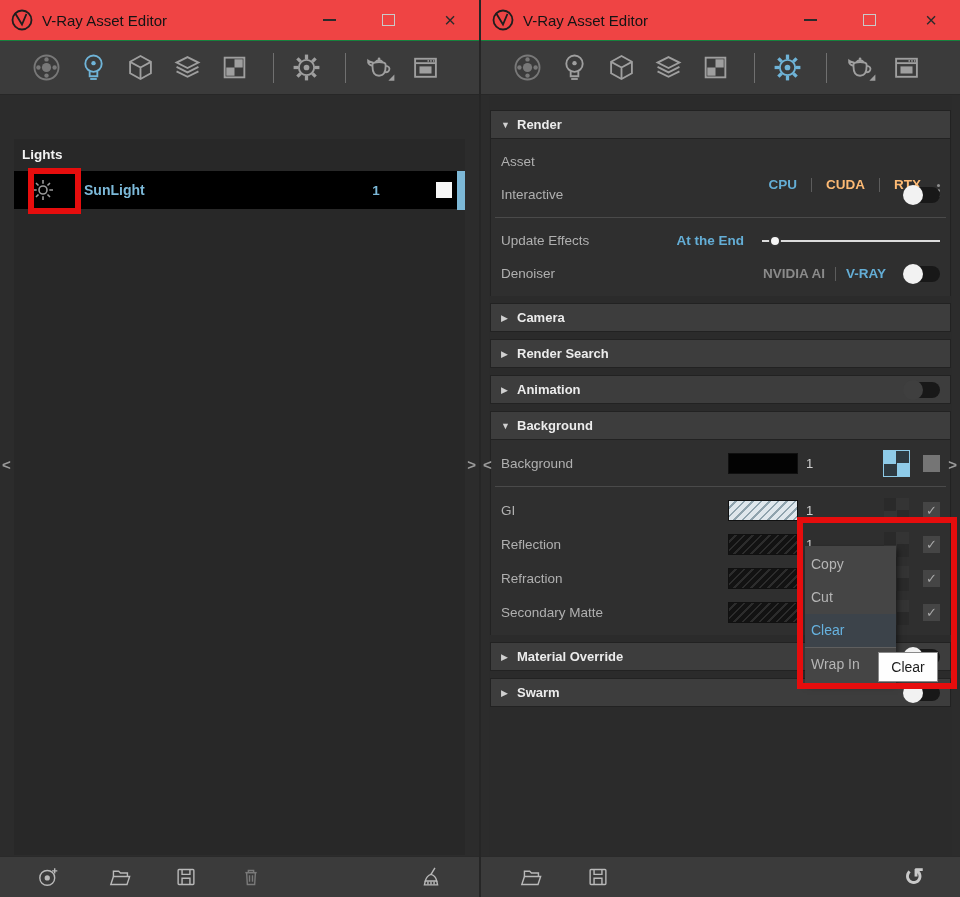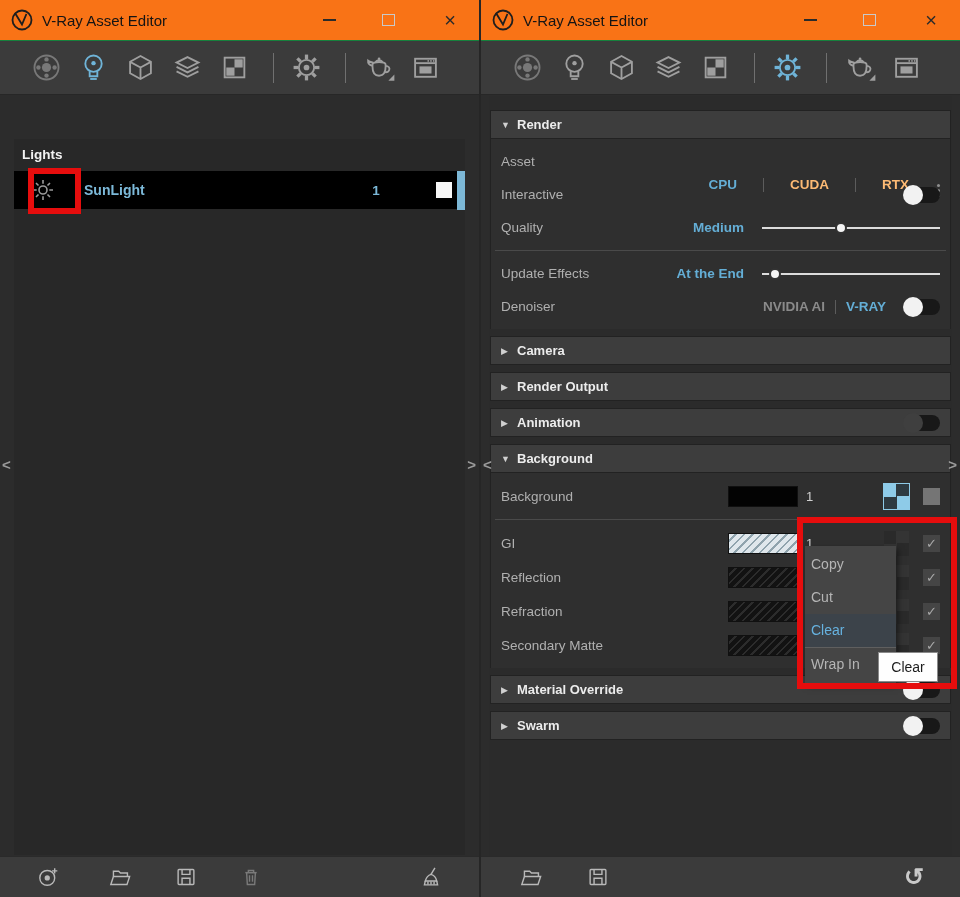--- a/index.html
+++ b/index.html
@@ -2,21 +2,21 @@
 <html><head>
 <meta charset="utf-8">
 <style>
   html,body{margin:0;padding:0;background:#1f1f1f;}
   #stage{position:relative;width:960px;height:897px;background:#262626;overflow:hidden;
          font-family:"Liberation Sans",sans-serif;-webkit-font-smoothing:antialiased;}
   .window{position:absolute;top:0;height:897px;width:479px;background:#2c2c2c;}
   #win-left{left:0;} #win-right{left:481px;}
 
   
-  .titlebar{position:absolute;top:0;left:0;right:0;height:40px;background:#f97316;
+  .titlebar{position:absolute;top:0;left:0;right:0;height:40px;background:#ef4444;
             display:flex;align-items:center;border-bottom:1px solid #15803d;}
   .logo{margin-left:10px;width:24px;height:24px;flex:0 0 auto;}
   .title{margin-left:8px;font-size:15px;color:#141414;}
   .wbtn{position:absolute;top:5px;width:30px;height:30px;display:flex;align-items:center;
         justify-content:center;cursor:default;}
   .wbtn.min{right:135px;} .wbtn.max{right:76px;} .wbtn.close{right:14px;}
   .min-bar{width:13px;height:2px;background:#2b2b2b;}
   .max-box{width:11px;height:10px;border:1.5px solid #c9c9c9;}
   .close-x{font-size:20px;color:#2b2b2b;line-height:20px;}
 
@@ -55,21 +55,21 @@
   
   .content{position:absolute;top:96px;left:8px;right:8px;bottom:41px;background:#2b2b2b;padding-top:14px;box-sizing:border-box;}
   .sec-hdr{position:relative;height:29px;background:#3d3d3d;border:1px solid #222;box-sizing:border-box;
            display:flex;align-items:center;padding-left:10px;margin:0 1px;}
   .sec-hdr .arr{font-size:9px;color:#d0d0d0;width:16px;}
   .sec-hdr .hlabel{color:#ececec;font-weight:bold;font-size:13px;}
   .sec-gap{height:7px;}
   .sec-body{background:#2f2f2f;border-left:1px solid #222;border-right:1px solid #222;margin:0 1px;padding:6px 0;}
   .prow{display:flex;align-items:center;height:33px;padding:0 10px;}
   .plabel{color:#b0b0b0;font-size:13.5px;}
-  .engines{margin-left:auto;display:flex;align-items:flex-end;gap:26px;margin-top:45px;}
+  .engines{margin-left:auto;display:flex;align-items:flex-end;gap:14px;margin-top:45px;}
   .eng{font-weight:bold;font-size:13.5px;color:#fdba74;}
   .eng.sel{color:#64aed6;}
   .pipe{width:1px;height:14px;background:#5c5c5c;}
   .vdots{width:3px;height:3px;border-radius:50%;background:#8f8f8f;box-shadow:0 -5px 0 #8f8f8f,0 5px 0 #8f8f8f;margin-left:2px;}
   .toggle{position:relative;width:36px;height:16px;border-radius:8px;background:#181818;margin-left:auto;flex:0 0 auto;}
   .toggle .knob{position:absolute;top:-2px;left:-1px;width:20px;height:20px;border-radius:50%;background:#f2f2f2;}
   .toggle.on{background:#7cb7d6;}
   .toggle.on .knob{left:auto;right:-1px;}
   .toggle.dis .knob{background:#3f3f3f;}
   .toggle.inhdr{position:absolute;right:10px;top:6px;margin-left:0;}
@@ -401,28 +401,20 @@
             <span class="eng">RTX</span>
             <span class="vdots"></span>
           </span>
         </div>
         <div class="prow">
           <span class="plabel">Interactive</span>
           <span class="toggle">
               <span class="knob"></span>
             </span>
         </div>
-        <div class="prow">
-          <span class="plabel">Quality</span>
-          <span class="value">Medium</span>
-          <span class="slider">
-              <span class="track"></span>
-              <span class="sknob" style="left:41%;"></span>
-            </span>
-        </div>
         <div class="ediv"></div>
         <div class="prow">
           <span class="plabel">Update Effects</span>
           <span class="value">At the End</span>
           <span class="slider">
               <span class="track"></span>
               <span class="sknob" style="left:4%;"></span>
             </span>
         </div>
         <div class="prow">
@@ -440,21 +432,21 @@
 
       <div class="sec-gap"></div>
       <div class="sec-hdr">
         <span class="arr">▶</span>
         <span class="hlabel">Camera</span>
       </div>
 
       <div class="sec-gap"></div>
       <div class="sec-hdr">
         <span class="arr">▶</span>
-        <span class="hlabel">Render Output</span>
+        <span class="hlabel">Render Search</span>
       </div>
 
       <div class="sec-gap"></div>
       <div class="sec-hdr">
         <span class="arr">▶</span>
         <span class="hlabel">Animation</span>
         <span class="toggle dis inhdr">
             <span class="knob"></span>
           </span>
       </div>

